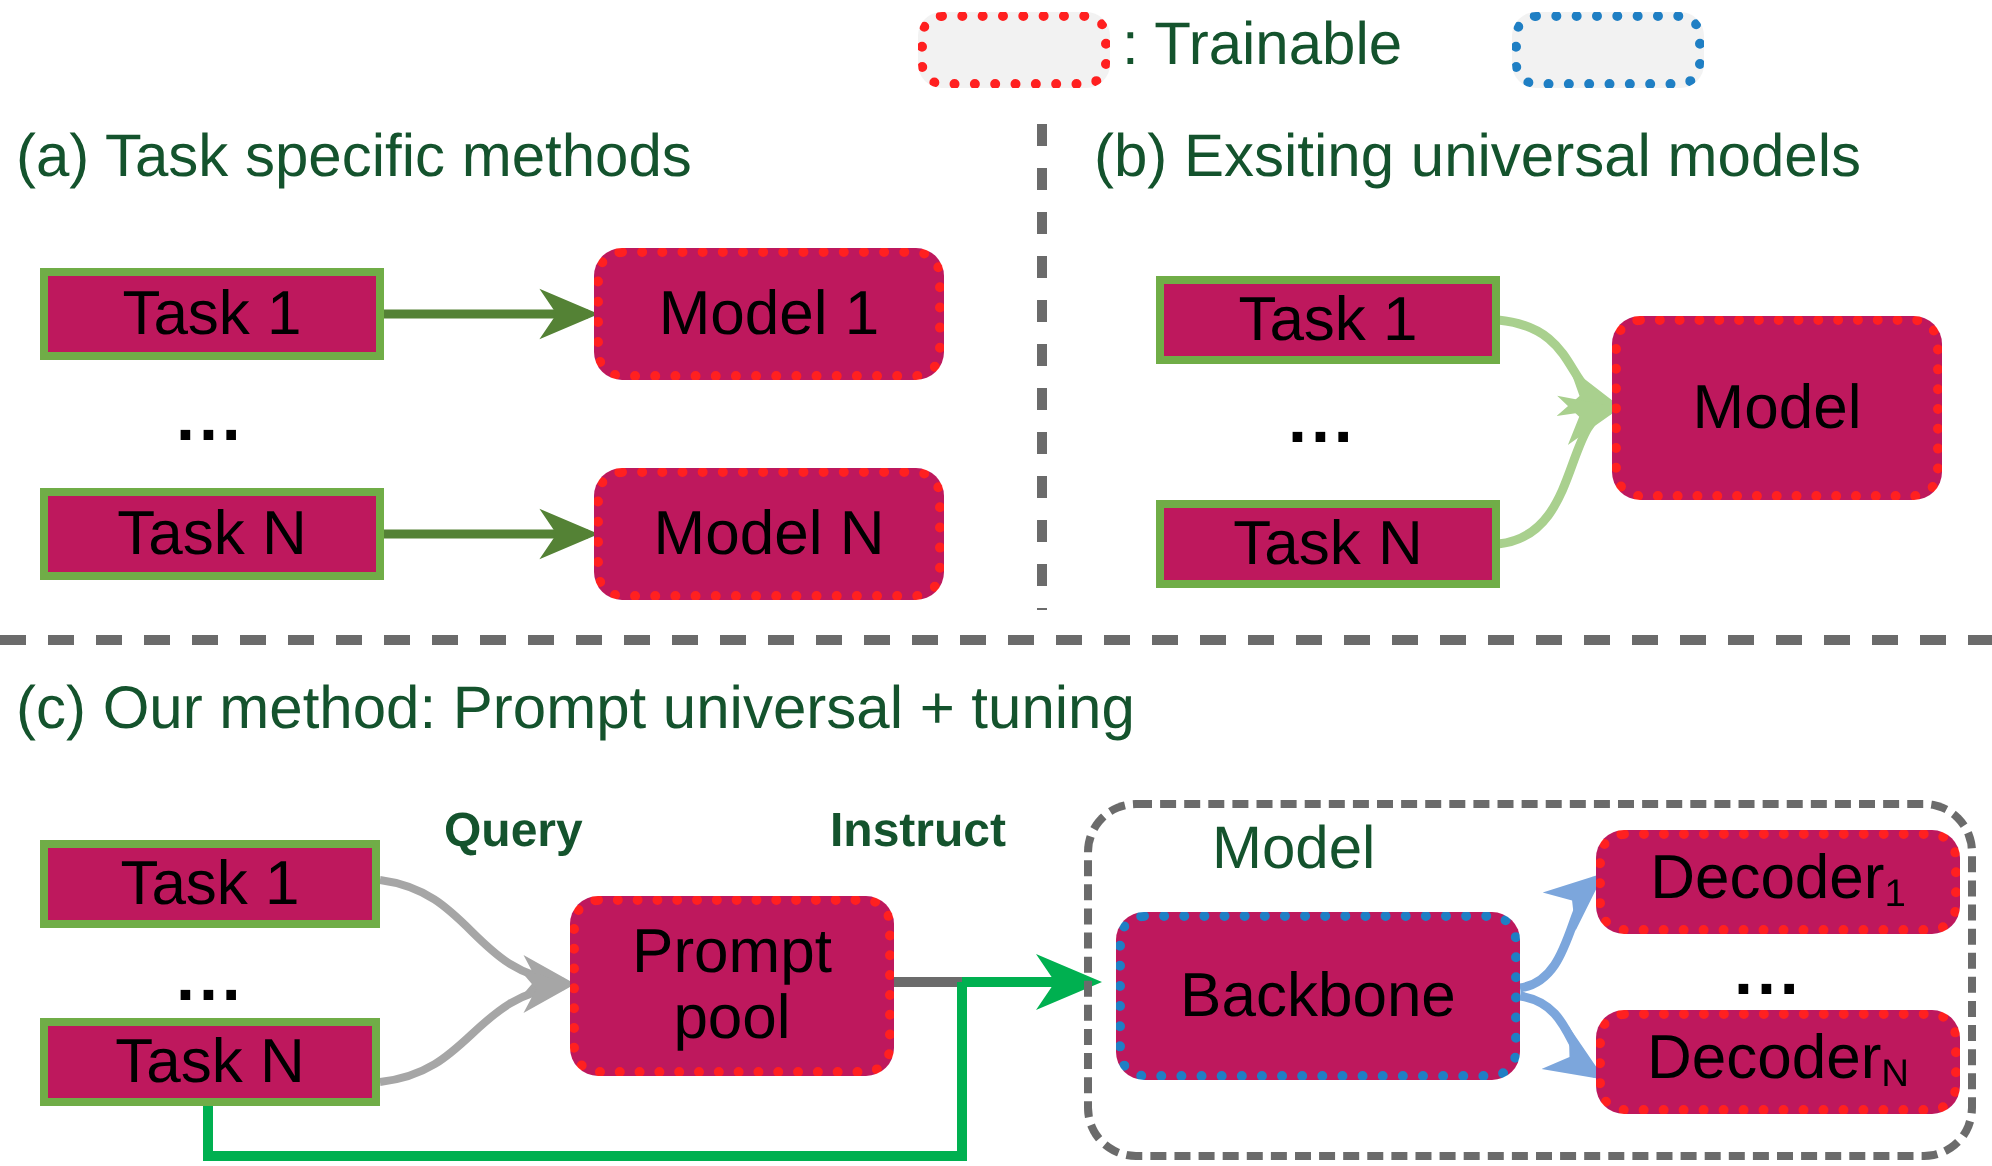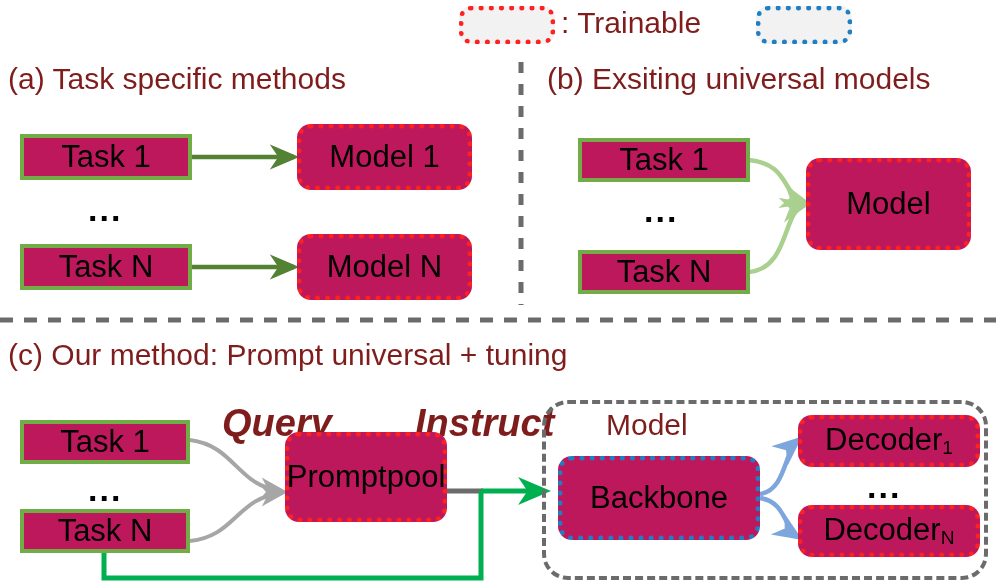--- a/index.html
+++ b/index.html
@@ -45,21 +45,21 @@
     border-radius: 14px;
     font-size: 31px;
   }
   .frozen-box {
     border: 5px dotted #1F7FC4;
     border-radius: 14px;
     font-size: 31px;
   }
   .plain-label {
     position: absolute;
-    color: #7f1d1d;
+    color: #14532d;
     white-space: nowrap;
   }
   .section-title {
     font-size: 30px;
     text-align: right;
   }
   .legend-text {
     font-size: 30px;
   }
   .legend-swatch {
@@ -75,23 +75,22 @@
     border: 5px dotted #1F7FC4;
   }
   .ellipsis {
     position: absolute;
     font-size: 34px;
     font-weight: 700;
     letter-spacing: 2px;
     color: #000000;
   }
   .bold-label {
-    font-size: 38px;
+    font-size: 24px;
     font-weight: 700;
-    font-style: italic;
   }
   .model-group {
     position: absolute;
     box-sizing: border-box;
     border: 4px dashed #6B6B6B;
     border-radius: 26px;
   }
   .model-caption {
     font-size: 30px;
   }
@@ -196,21 +195,21 @@
   <div class="ellipsis" style="left:88px; top:470px;">...</div>
 
   <div class="node task-box" style="left:20px; top:509px; width:170px; height:44px;">
     <span>Task N</span>
   </div>
 
   <div class="plain-label bold-label" style="left:222px; top:402px;">Query</div>
 
   <div class="plain-label bold-label" style="left:415px; top:402px;">Instruct</div>
 
-  <div class="node trainable-box" style="left:285px; top:432px; width:162px; height:90px; ">
+  <div class="node trainable-box" style="left:285px; top:448px; width:162px; height:90px; flex-direction:column;">
     <span>Prompt</span>
     <span>pool</span>
   </div>
 
   <div class="model-group" style="left:542px; top:400px; width:446px; height:180px;"></div>
 
   <div class="plain-label model-caption" style="left:606px; top:408px;">Model</div>
 
   <div class="node frozen-box" style="left:558px; top:456px; width:202px; height:84px;">
     <span>Backbone</span>

